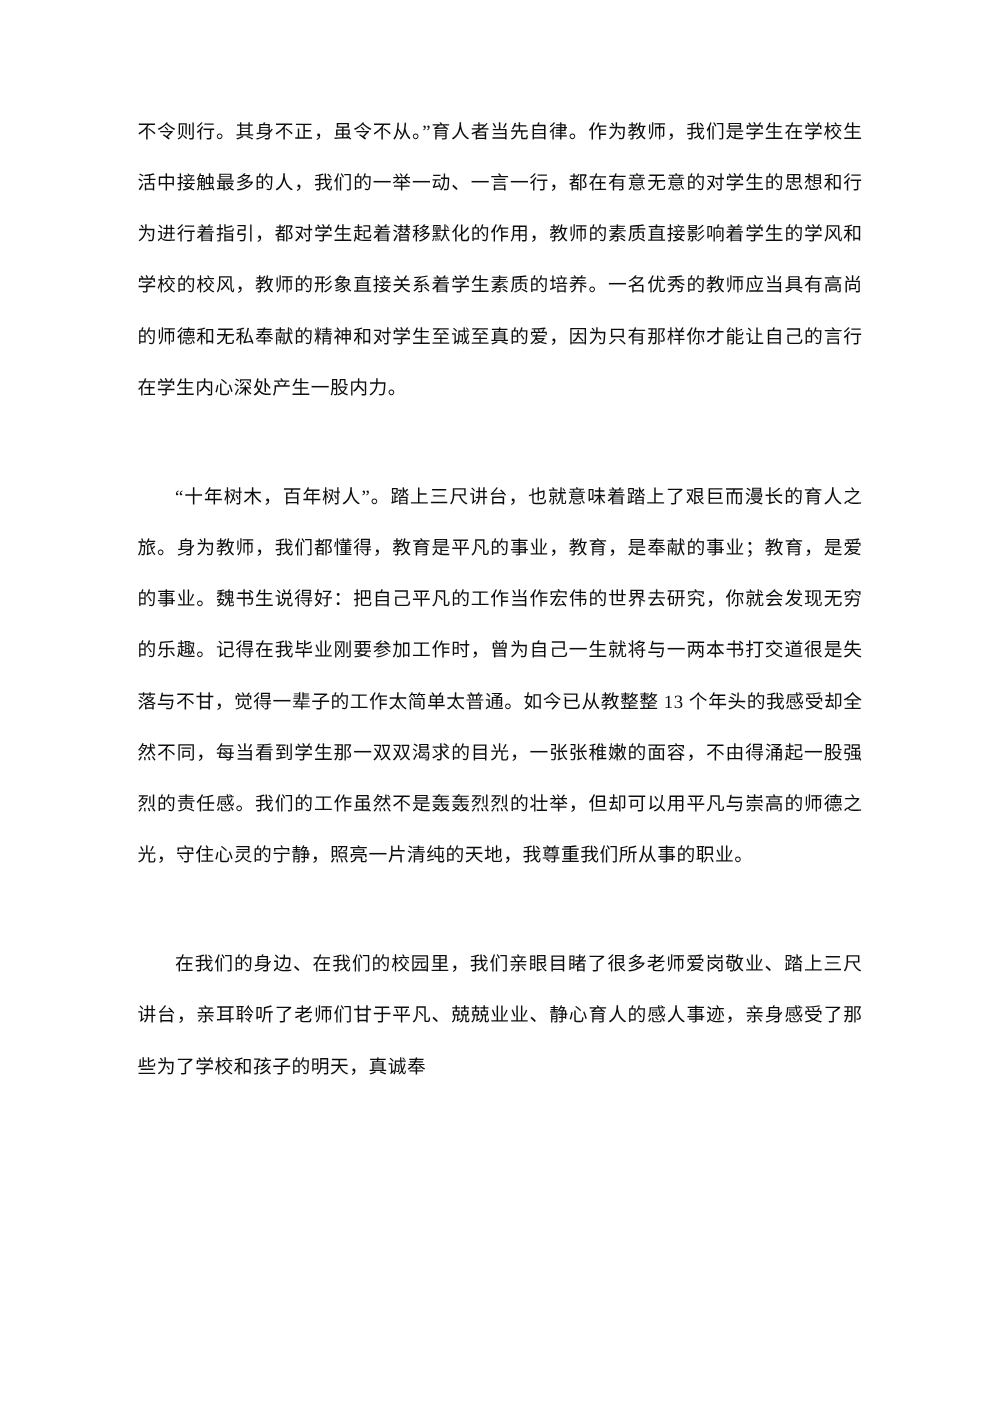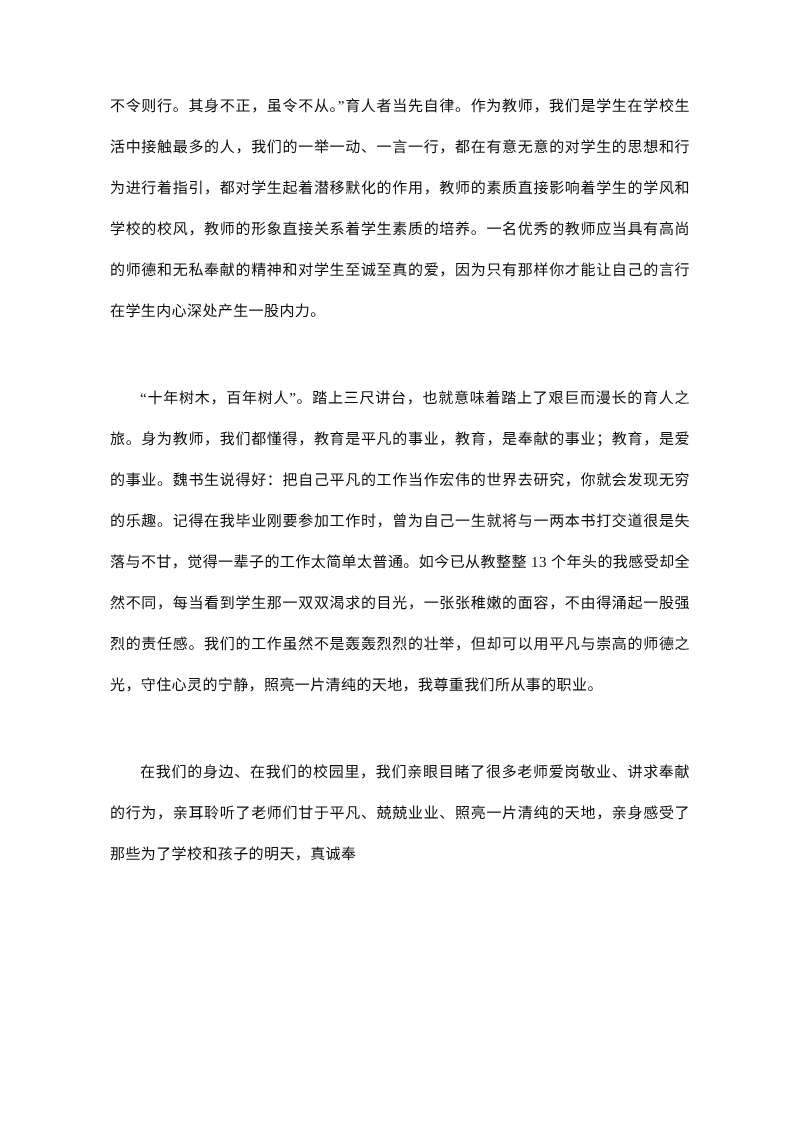--- a/index.html
+++ b/index.html
@@ -47,15 +47,15 @@
 </style>
 </head>
 <body>
 
 <div class="page">
   <div class="content">
     <p class="para">不令则行。其身不正，虽令不从。”育人者当先自律。作为教师，我们是学生在学校生活中接触最多的人，我们的一举一动、一言一行，都在有意无意的对学生的思想和行为进行着指引，都对学生起着潜移默化的作用，教师的素质直接影响着学生的学风和学校的校风，教师的形象直接关系着学生素质的培养。一名优秀的教师应当具有高尚的师德和无私奉献的精神和对学生至诚至真的爱，因为只有那样你才能让自己的言行在学生内心深处产生一股内力。</p>
     <div class="spacer"></div>
     <p class="para indent">“十年树木，百年树人”。踏上三尺讲台，也就意味着踏上了艰巨而漫长的育人之旅。身为教师，我们都懂得，教育是平凡的事业，教育，是奉献的事业；教育，是爱的事业。魏书生说得好：把自己平凡的工作当作宏伟的世界去研究，你就会发现无穷的乐趣。记得在我毕业刚要参加工作时，曾为自己一生就将与一两本书打交道很是失落与不甘，觉得一辈子的工作太简单太普通。如今已从教整整 13 个年头的我感受却全然不同，每当看到学生那一双双渴求的目光，一张张稚嫩的面容，不由得涌起一股强烈的责任感。我们的工作虽然不是轰轰烈烈的壮举，但却可以用平凡与崇高的师德之光，守住心灵的宁静，照亮一片清纯的天地，我尊重我们所从事的职业。</p>
     <div class="spacer"></div>
-    <p class="para indent">在我们的身边、在我们的校园里，我们亲眼目睹了很多老师爱岗敬业、讲求奉献的行为，亲耳聆听了老师们甘于平凡、兢兢业业、照亮一片清纯的天地，亲身感受了那些为了学校和孩子的明天，真诚奉</p>
+    <p class="para indent">在我们的身边、在我们的校园里，我们亲眼目睹了很多老师爱岗敬业、踏上三尺讲台，亲耳聆听了老师们甘于平凡、兢兢业业、静心育人的感人事迹，亲身感受了那些为了学校和孩子的明天，真诚奉</p>
   </div>
 </div>
 
 </body></html>

